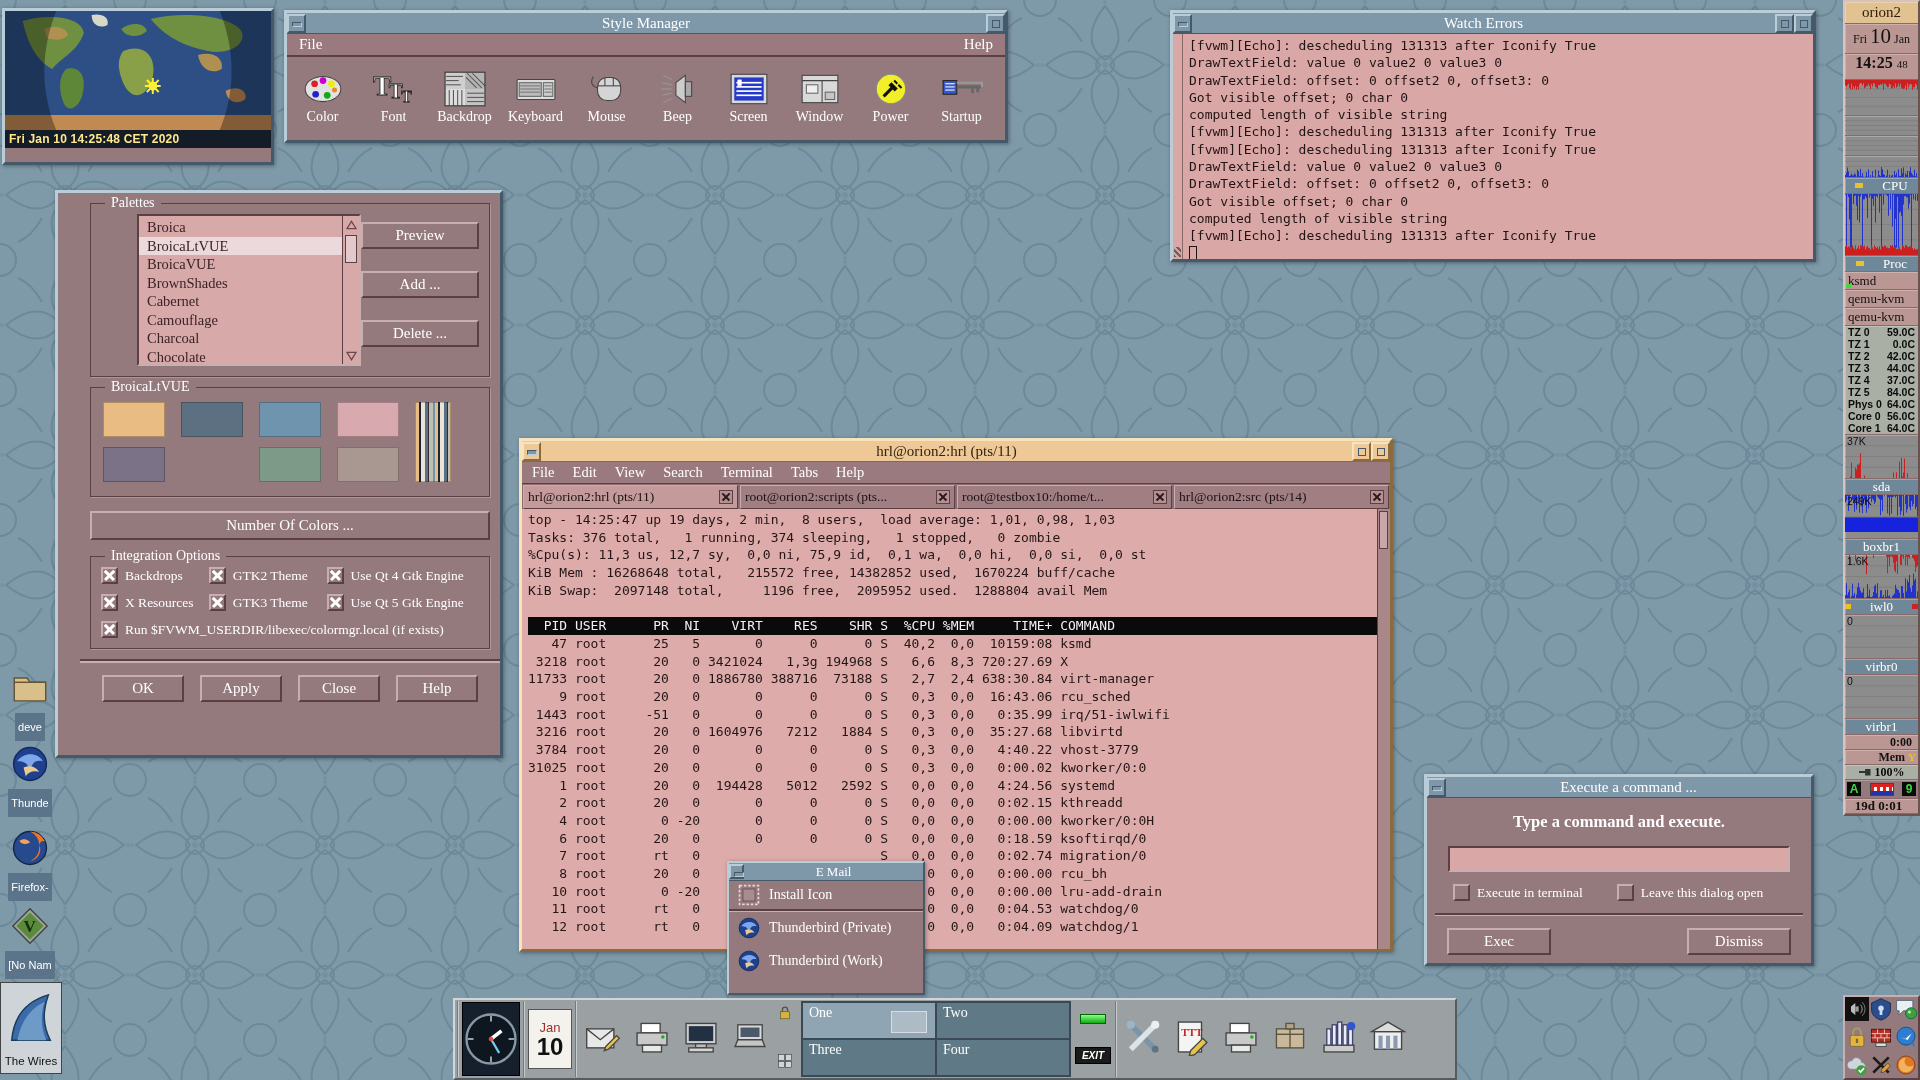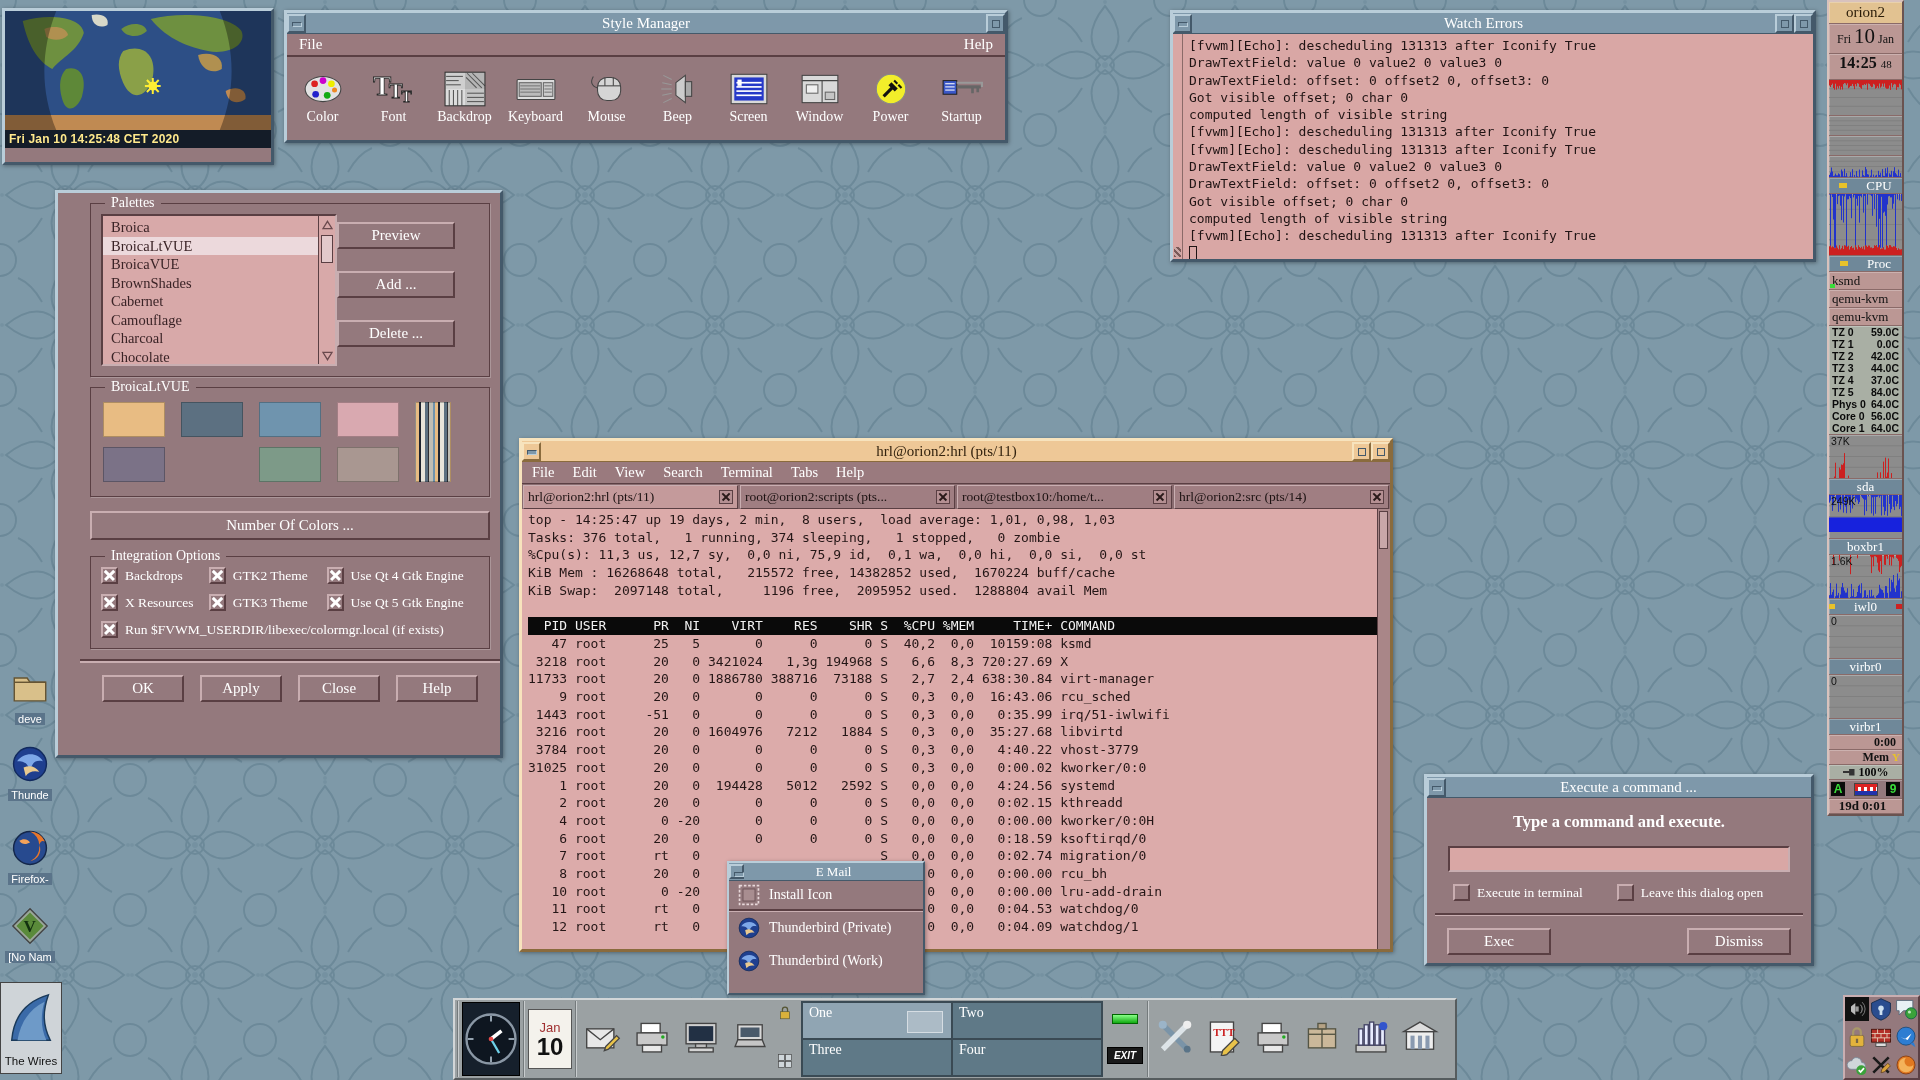--- a/index.html
+++ b/index.html
@@ -39,21 +39,21 @@
   #sm-menubar{height:23px;background:var(--mauve-menu);border-bottom:2px solid var(--mauve-d);display:flex;justify-content:space-between;align-items:center;color:#fff;font-size:15px;padding:0 12px;}
   #sm-items{display:flex;height:82px;align-items:center;}
   .sm-item{width:71px;display:flex;flex-direction:column;align-items:center;gap:2px;}
   .sm-icon{width:42px;height:36px;}
   .sm-icon svg{width:42px;height:36px;}
   .sm-label{color:#fff;font-size:14px;}
 
   
   #color-dialog{left:55px;top:190px;width:448px;height:568px;z-index:4;}
   #cd-body{position:relative;height:calc(100% - 21px);padding-left:22px;}
-  #pal-wrap{display:flex;gap:0;}
+  #pal-wrap{display:flex;gap:0;margin-left:36px;}
   #palette-box{display:flex;background:var(--pinklist);border:2px solid;border-color:var(--mauve-d) var(--mauve-l) var(--mauve-l) var(--mauve-d);width:236px;height:152px;}
   #palette-list{flex:1;overflow:hidden;font-size:14.5px;color:#3a2326;padding:2px 0;}
   .pal-item{padding:0 8px;height:18.5px;line-height:18.5px;white-space:nowrap;}
   .pal-item.selected{background:#ecd9dc;}
   #pal-scroll{width:17px;background:var(--pinklist);border-left:1px solid var(--mauve-d);display:flex;flex-direction:column;}
   .scr-arrow{height:17px;display:flex;align-items:center;justify-content:center;}
   .scr-arrow svg{width:11px;height:10px;}
   #pal-thumb{margin:2px 2px;height:28px;background:#e3c9cb;border:1px solid var(--mauve-d);}
   #pal-btns{display:flex;flex-direction:column;gap:22px;padding-top:8px;}
   #pal-btns .cde-btn{width:118px;}
@@ -104,21 +104,21 @@
   
   #exec-dialog{left:1424px;top:774px;width:390px;height:192px;z-index:5;}
   #exec-prompt{text-align:center;color:#fff;font-weight:bold;font-size:16.5px;margin-top:14px;}
   #exec-input{display:block;margin:14px auto 0;width:342px;height:26px;background:var(--pink);border:2px solid;border-color:var(--mauve-d) var(--mauve-l) var(--mauve-l) var(--mauve-d);font-family:"DejaVu Sans Mono",monospace;font-size:13px;color:#222;padding:0 4px;}
   #exec-checks{display:flex;gap:34px;margin:12px 0 0 26px;}
   #exec-sep{border-top:2px solid var(--mauve-d);border-bottom:1px solid var(--mauve-l);margin:12px 8px 0;}
   #exec-btns{display:flex;justify-content:space-between;padding:12px 20px 0;}
   #exec-btns .cde-btn{width:104px;}
 
   
-  #sidebar{position:absolute;right:16px;top:0;width:77px;height:816px;z-index:2;background:var(--sbpink);border:2px solid;border-color:#d8c2bd #6a5350 #6a5350 #d8c2bd;display:flex;flex-direction:column;font-family:"Liberation Serif",serif;}
+  #sidebar{position:absolute;right:0;top:0;width:77px;height:816px;z-index:2;background:var(--sbpink);border:2px solid;border-color:#d8c2bd #6a5350 #6a5350 #d8c2bd;display:flex;flex-direction:column;font-family:"Liberation Serif",serif;}
   .sb-row{flex:0 0 auto;position:relative;border-bottom:1px solid #8a6a68;box-shadow:inset 1px 1px 0 rgba(255,255,255,.25);overflow:hidden;}
   .sb-title{height:22px;background:#e2c291;color:#2a1c08;font-size:15px;display:flex;align-items:center;justify-content:center;}
   .sb-date{height:30px;display:flex;align-items:baseline;justify-content:center;gap:3px;color:#111;}
   .sb-date .dd{font-size:21px;} .sb-date .ds{font-size:12px;}
   .sb-time{height:26px;display:flex;align-items:baseline;justify-content:center;gap:4px;color:#111;}
   .sb-time .hm{font-size:16px;font-weight:bold;} .sb-time .ss{font-size:11px;}
   .sb-graph{background:var(--graybg);}
   .gtag{position:absolute;top:0;left:2px;font-size:10.5px;color:#101010;z-index:2;font-family:"Liberation Sans",sans-serif;}
   .gsvg{position:absolute;inset:0;}
   .sb-label{height:16px;background:#6f8899;color:#fff;font-size:13px;display:flex;align-items:center;justify-content:center;gap:19px;}
@@ -147,32 +147,32 @@
   #taskbar{position:absolute;left:453px;top:998px;width:1004px;height:82px;z-index:5;background:#9ba1a3;border:2px solid;border-color:#d2d6d8 #565c5e #565c5e #d2d6d8;display:flex;align-items:center;gap:3px;padding:1px 2px;font-family:"Liberation Sans",sans-serif;}
   .tb-sep{width:2px;align-self:stretch;background:#747a7c;border-right:1px solid #c8ccce;}
   #tb-clock{width:58px;height:74px;background:#16202c;border:1px solid #000;display:flex;align-items:center;justify-content:center;}
   #tb-date{width:44px;height:60px;background:#f4f2ec;border:1px solid #555;display:flex;flex-direction:column;align-items:center;justify-content:center;}
   #tb-date .mon{font-size:13px;color:#a03030;line-height:15px;}
   #tb-date .day{font-size:24px;font-weight:bold;color:#111;line-height:24px;}
   .tb-launcher{width:46px;height:70px;display:flex;align-items:center;justify-content:center;}
   .tb-launcher svg{width:38px;height:38px;}
   #tb-minicol{width:22px;height:74px;display:flex;flex-direction:column;justify-content:space-between;padding:2px 0;}
   #tb-minicol svg{width:18px;height:18px;}
-  #tb-pager{width:302px;height:76px;display:grid;grid-template-columns:1fr 1fr;border:1px solid #3a4a54;}
+  #tb-pager{width:270px;height:76px;display:grid;grid-template-columns:1fr 1fr;border:1px solid #3a4a54;}
   .pager-cell{background:#5f7987;border:1px solid #3a4a54;color:#fff;font-size:14px;font-family:"Liberation Serif",serif;padding:2px 0 0 6px;position:relative;}
   .pager-cell.active{background:#90a5b3;}
   .pager-cell.active::after{content:"";position:absolute;right:8px;top:8px;width:34px;height:20px;background:rgba(255,255,255,.25);border:1px solid rgba(255,255,255,.5);}
   #tb-ledcol{width:38px;height:74px;display:flex;flex-direction:column;align-items:center;justify-content:space-around;}
   #tb-led{width:26px;height:10px;background:linear-gradient(#8f8,#1a1);border:1px solid #060;}
   #tb-exit{background:#1a1a1a;color:#fff;font-size:10px;font-weight:bold;padding:2px 6px;border:1px solid #000;font-style:italic;}
 
   
   .desk-icon{position:absolute;left:4px;width:52px;display:flex;flex-direction:column;align-items:center;z-index:2;}
   .desk-icon svg{width:40px;height:40px;}
-  .desk-label{margin-top:1px;background:#5b748a;color:#fff;font-size:11px;font-family:"Liberation Sans",sans-serif;padding:0 3px;white-space:nowrap;max-width:56px;overflow:hidden;}
+  .desk-label{margin-top:1px;background:#5b748a;color:#fff;font-size:11px;font-family:"Liberation Sans",sans-serif;padding:8px 3px;white-space:nowrap;max-width:56px;overflow:hidden;}
   #wireshark-box{position:absolute;left:0;top:982px;width:62px;height:92px;background:#cfd4d8;border:1px solid #444;z-index:2;display:flex;flex-direction:column;align-items:center;}
   #wireshark-box svg{width:54px;height:72px;}
   #wireshark-box .ws-label{font-size:11.5px;color:#111;font-family:"Liberation Sans",sans-serif;}
 </style>
 </head>
 <body>
 
 <svg id="wallpaper" width="1920" height="1080">
   <defs>
     <pattern id="dmk" width="130" height="130" patternUnits="userSpaceOnUse">

